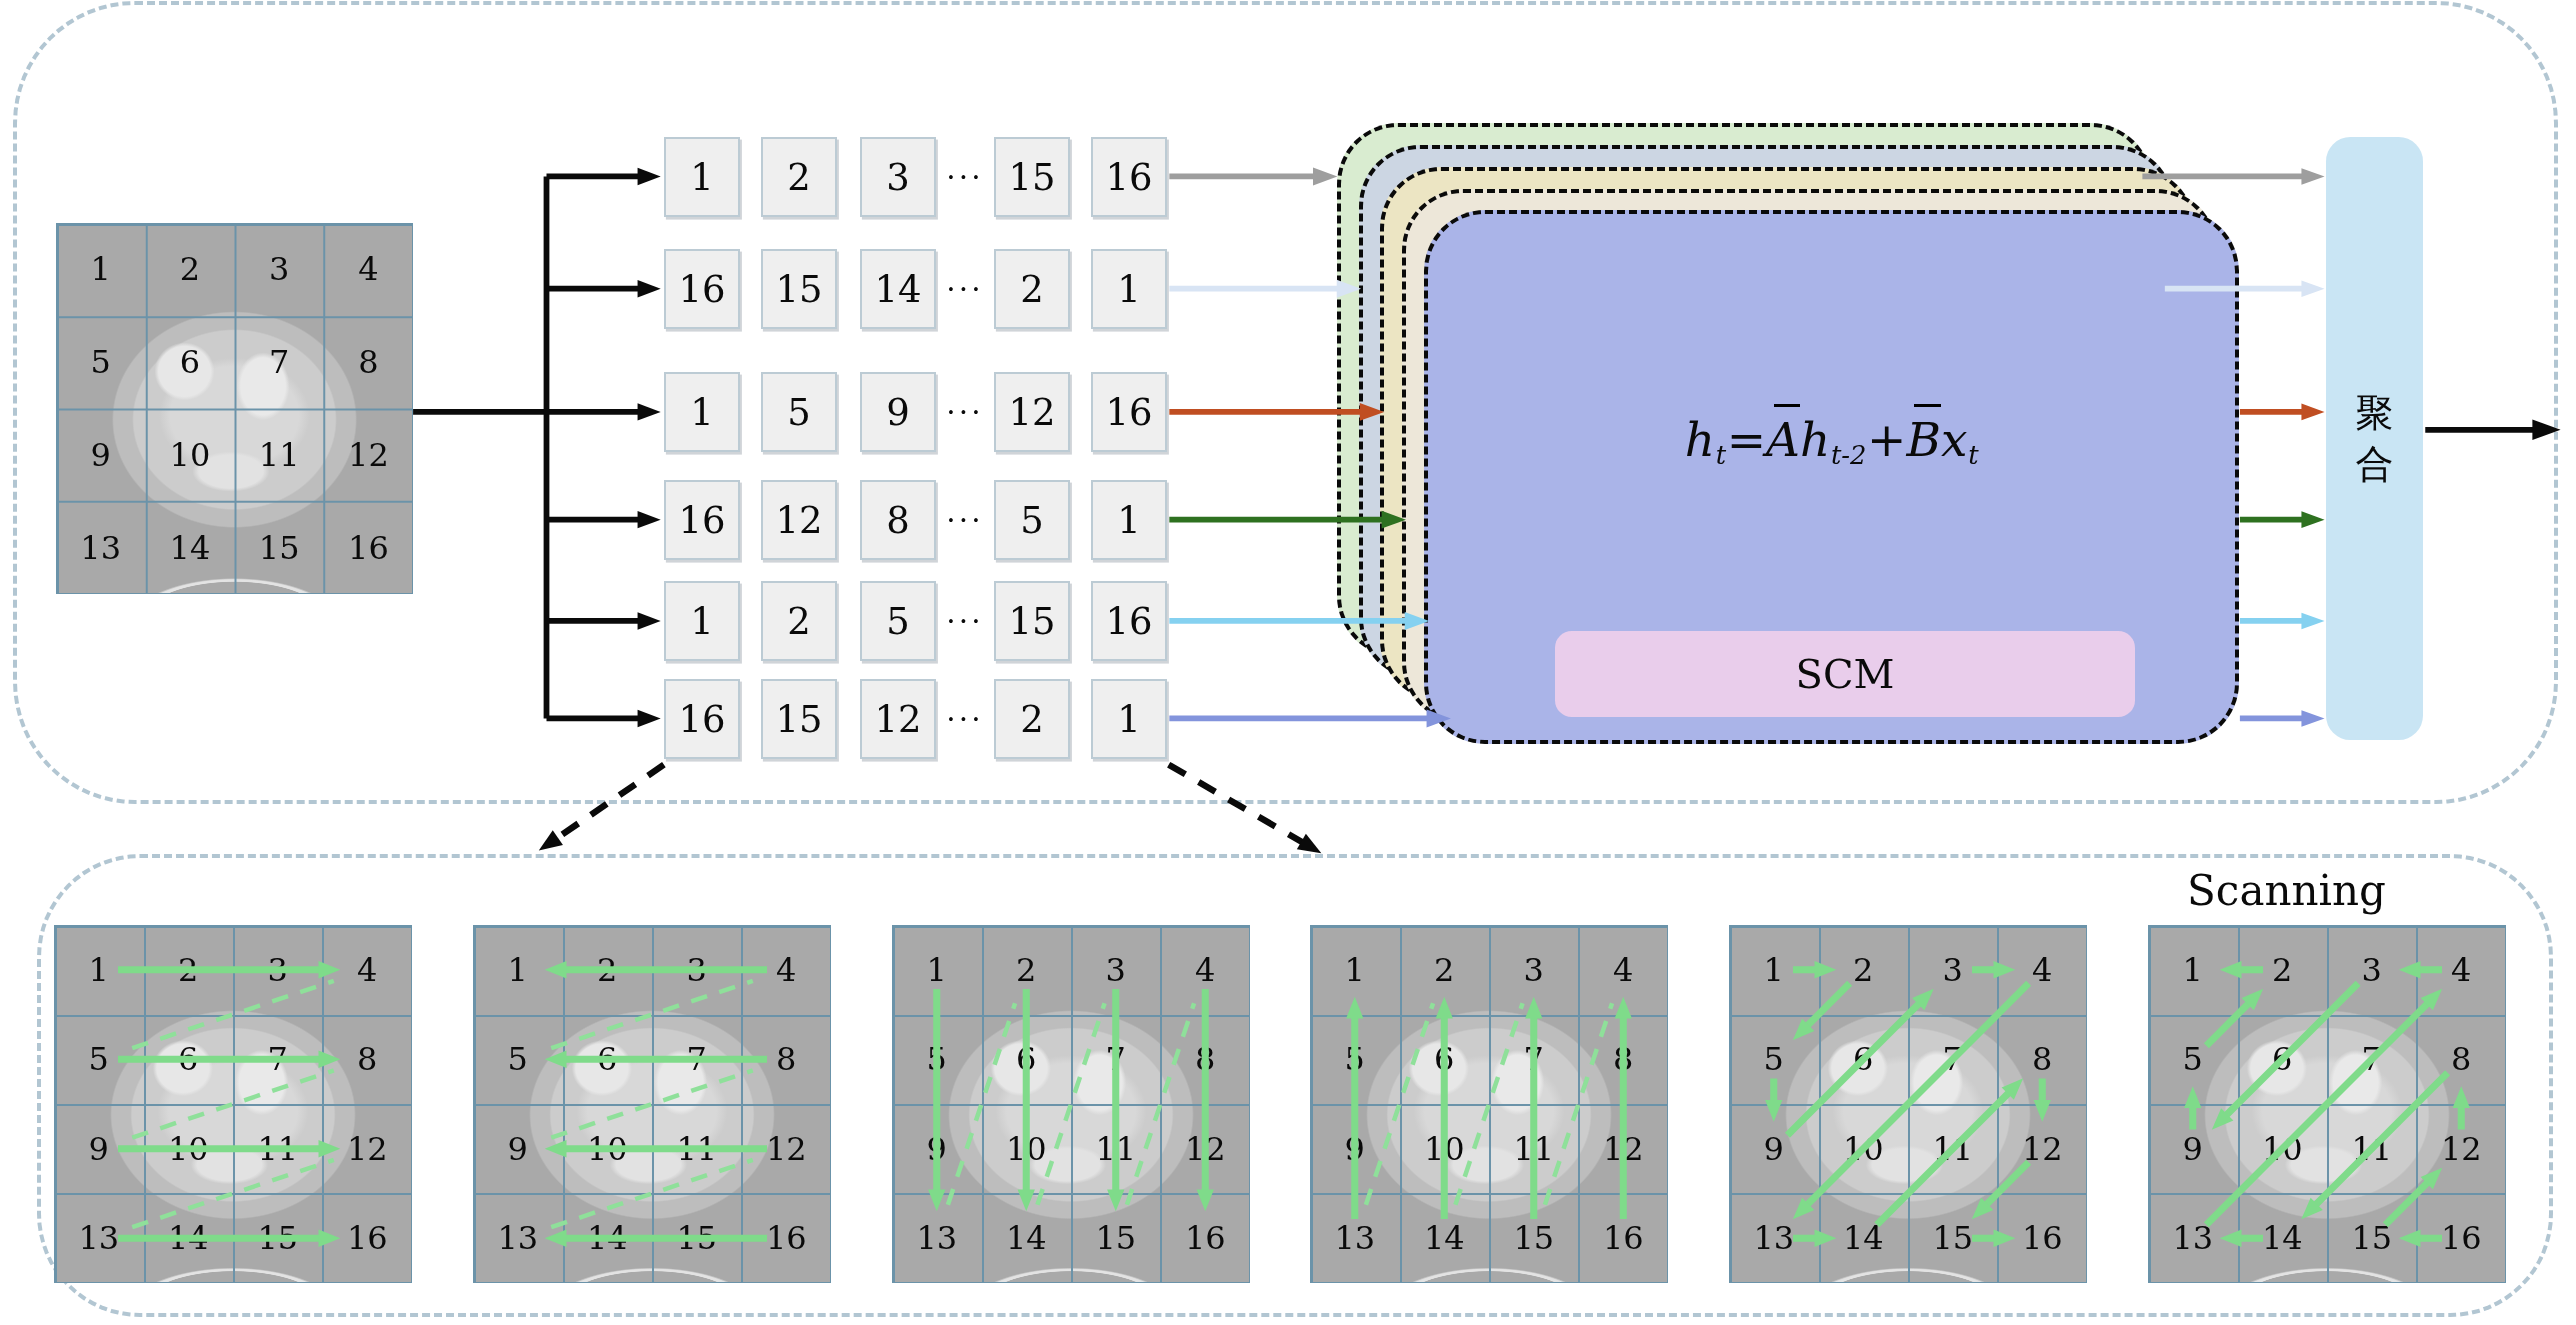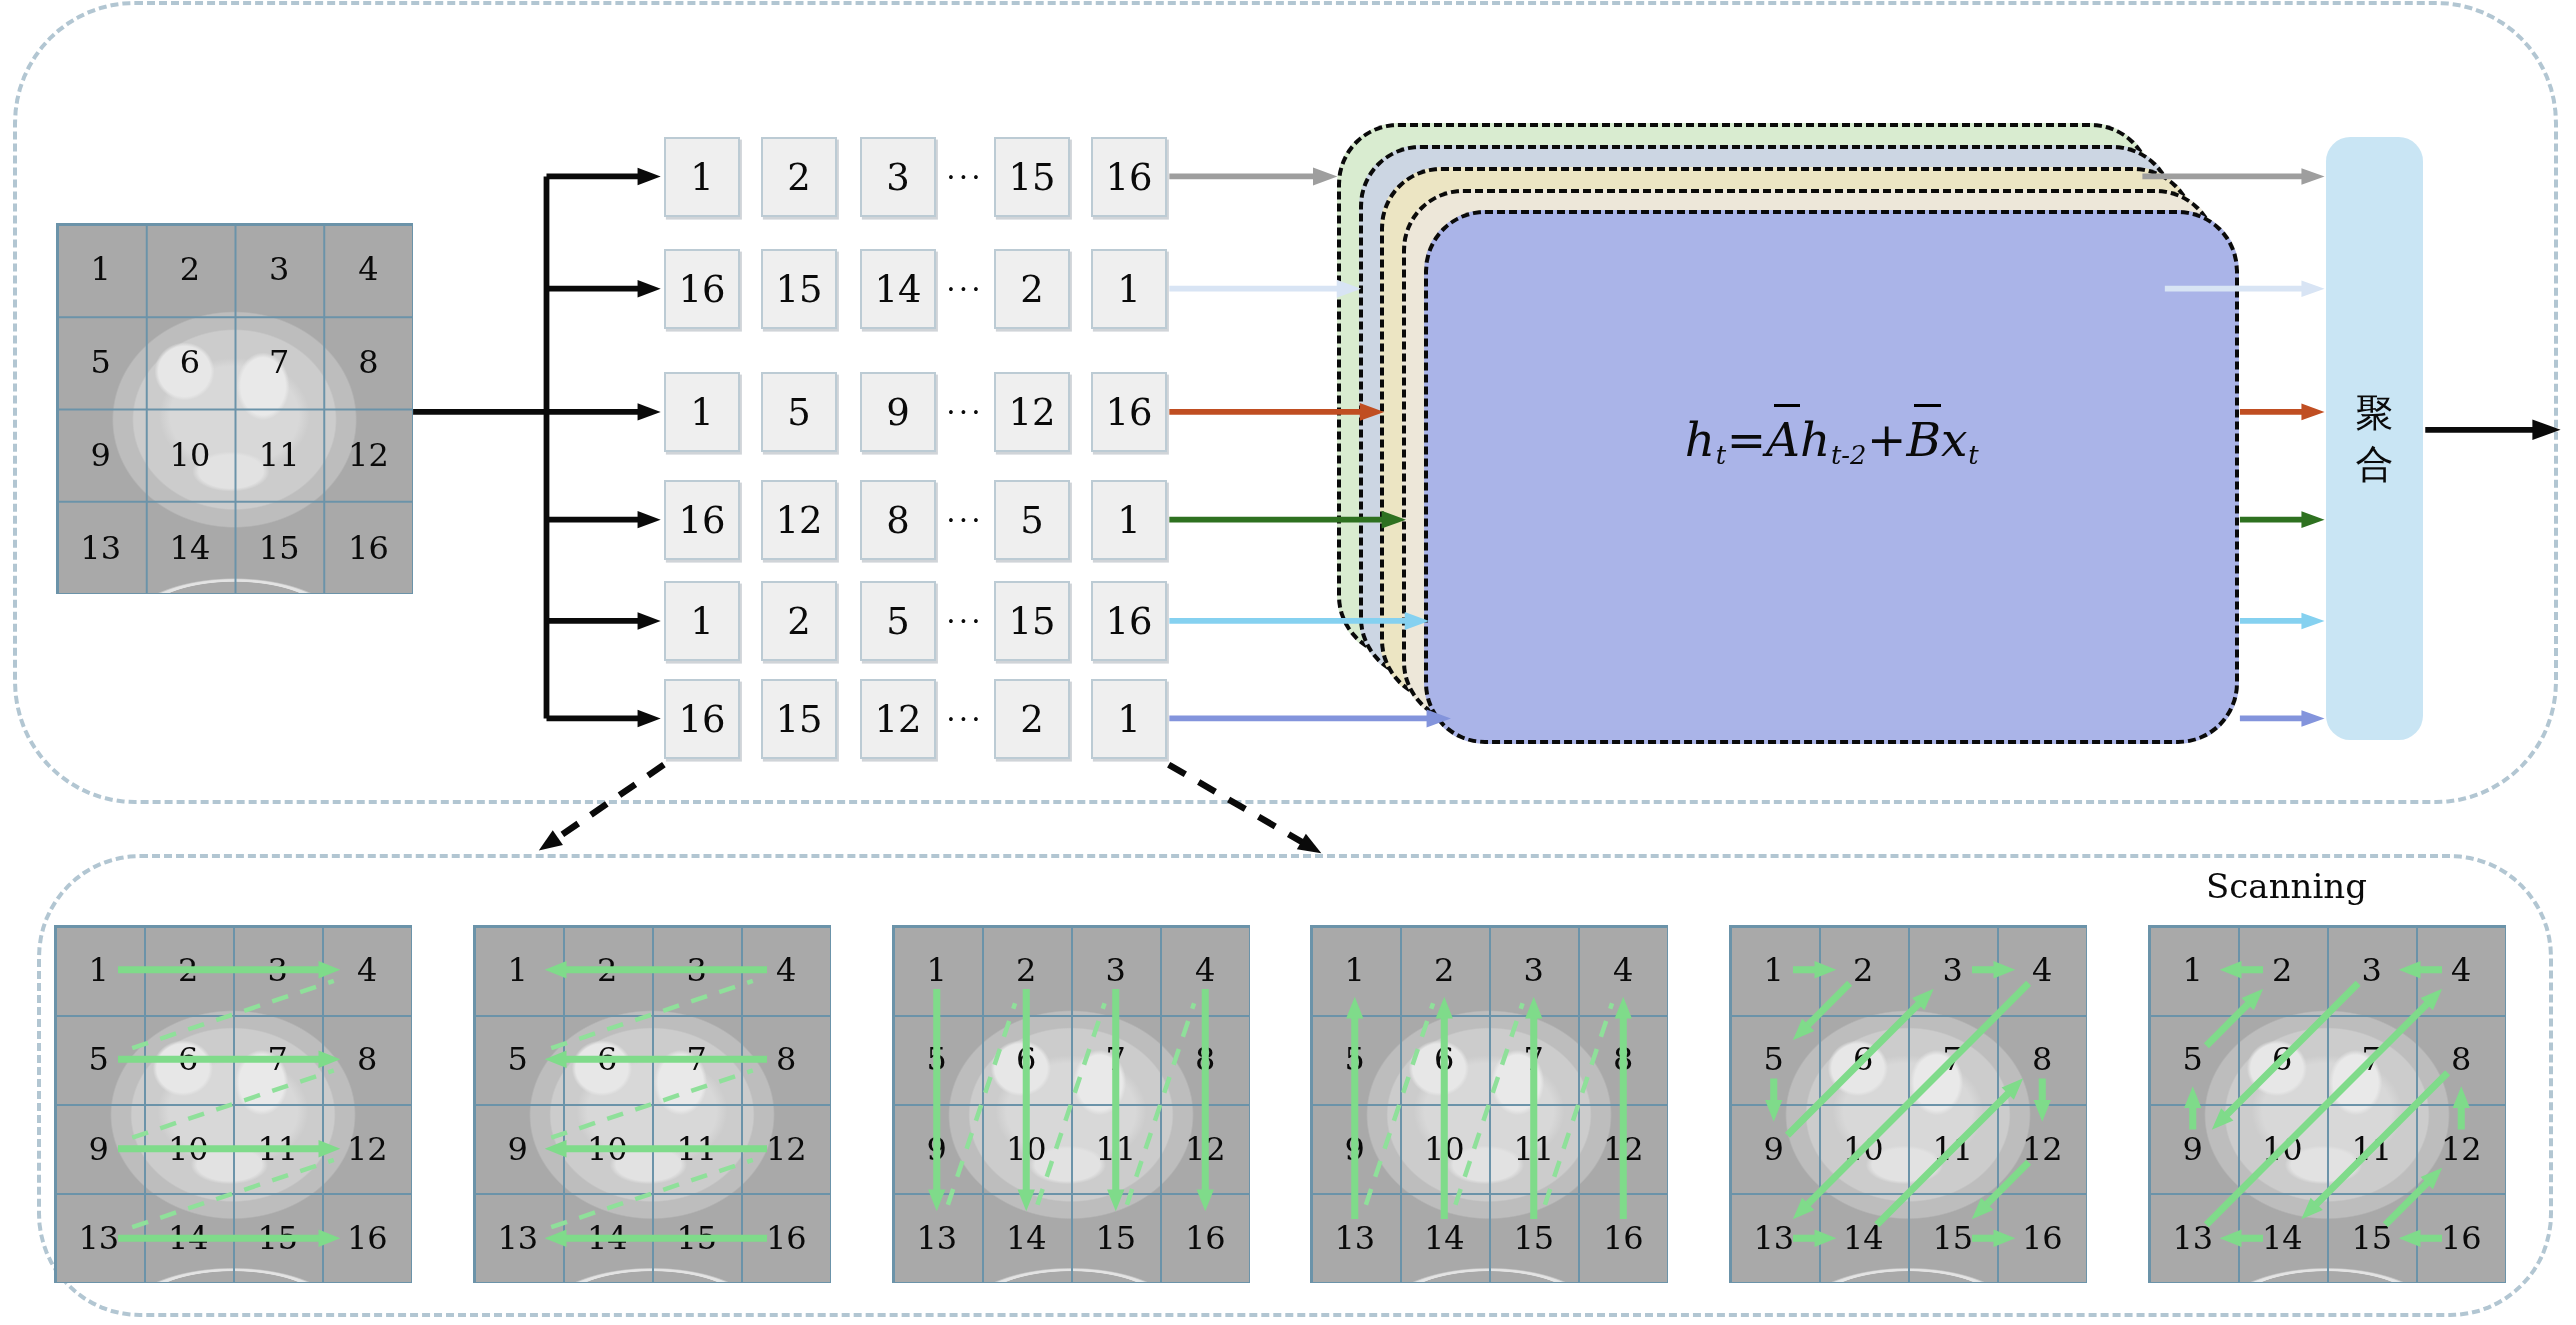--- a/index.html
+++ b/index.html
@@ -43,21 +43,21 @@
   .tk-p{font-style:normal;}
   .tk-i{font-style:italic;}
   .tk-sub{font-style:italic;font-size:0.55em;position:relative;top:0.30em;margin:0 0.6px;}
   .tk-ibar{font-style:italic;position:relative;display:inline-block;}
   .tk-ibar::after{content:"";position:absolute;left:22%;right:0%;top:0.03em;border-top:3.2px solid #000;}
 
   #scm{position:absolute;left:1555px;top:631px;width:580px;height:86px;border-radius:16.7px;background:#e9cdeb;
       display:flex;align-items:center;justify-content:center;font-size:40px;z-index:6;}
   #aggregate{position:absolute;left:2326px;top:137px;width:97px;height:603px;border-radius:24.4px;background:#c9e5f4;
       display:flex;flex-direction:column;align-items:center;justify-content:center;font-size:38px;line-height:51px;z-index:2;}
-  #scanning{position:absolute;left:2136px;top:866px;width:301px;text-align:center;font-size:34px;}
+  #scanning{position:absolute;left:2136px;top:866px;width:301px;text-align:center;font-size:42px;}
 
   svg.overlay{position:absolute;pointer-events:none;}
   #connectors{left:0;top:0;z-index:8;}
   .scan-svg{left:0;top:0;z-index:5;}
   .zl{z-index:3;} .zg{z-index:4;}
 </style>
 </head>
 <body>
 
 <div id="stage">
@@ -69,20 +69,23 @@
       <div class="layer zl" style="left: 1359px; top: 145px; background: rgb(204, 214, 227); border-color: rgb(10, 10, 10);"></div>
       <div class="layer zl" style="left: 1380px; top: 167px; background: rgb(236, 229, 195); border-color: rgb(10, 10, 10);"></div>
       <div class="layer zl" style="left: 1402px; top: 189px; background: rgb(237, 231, 217); border-color: rgb(10, 10, 10);"></div>
       <div class="layer zl" style="left: 1424px; top: 210px; background: rgb(170, 180, 232); border-color: rgb(10, 10, 10);"></div>
     </div>
 
   <div id="equations">
     <div class="eqline" id="eq1"><span class="tk-i">h</span><span class="tk-sub">t</span><span class="tk-p">=</span><span class="tk-ibar">A</span><span class="tk-i">h</span><span class="tk-sub">t-2</span><span class="tk-p">+</span><span class="tk-ibar">B</span><span class="tk-i">x</span><span class="tk-sub">t</span></div>
   </div>
 
+  <div id="scm">
+    <span>SCM</span>
+  </div>
 
   <div id="aggregate">
       <div>聚</div>
       <div>合</div>
     </div>
 
   <div class="ct zg" id="source-grid" style="left:56px;top:223px;width:357px;height:371px;">
     <div class="lines"></div>
     <div class="nums">
         <span>1</span>

